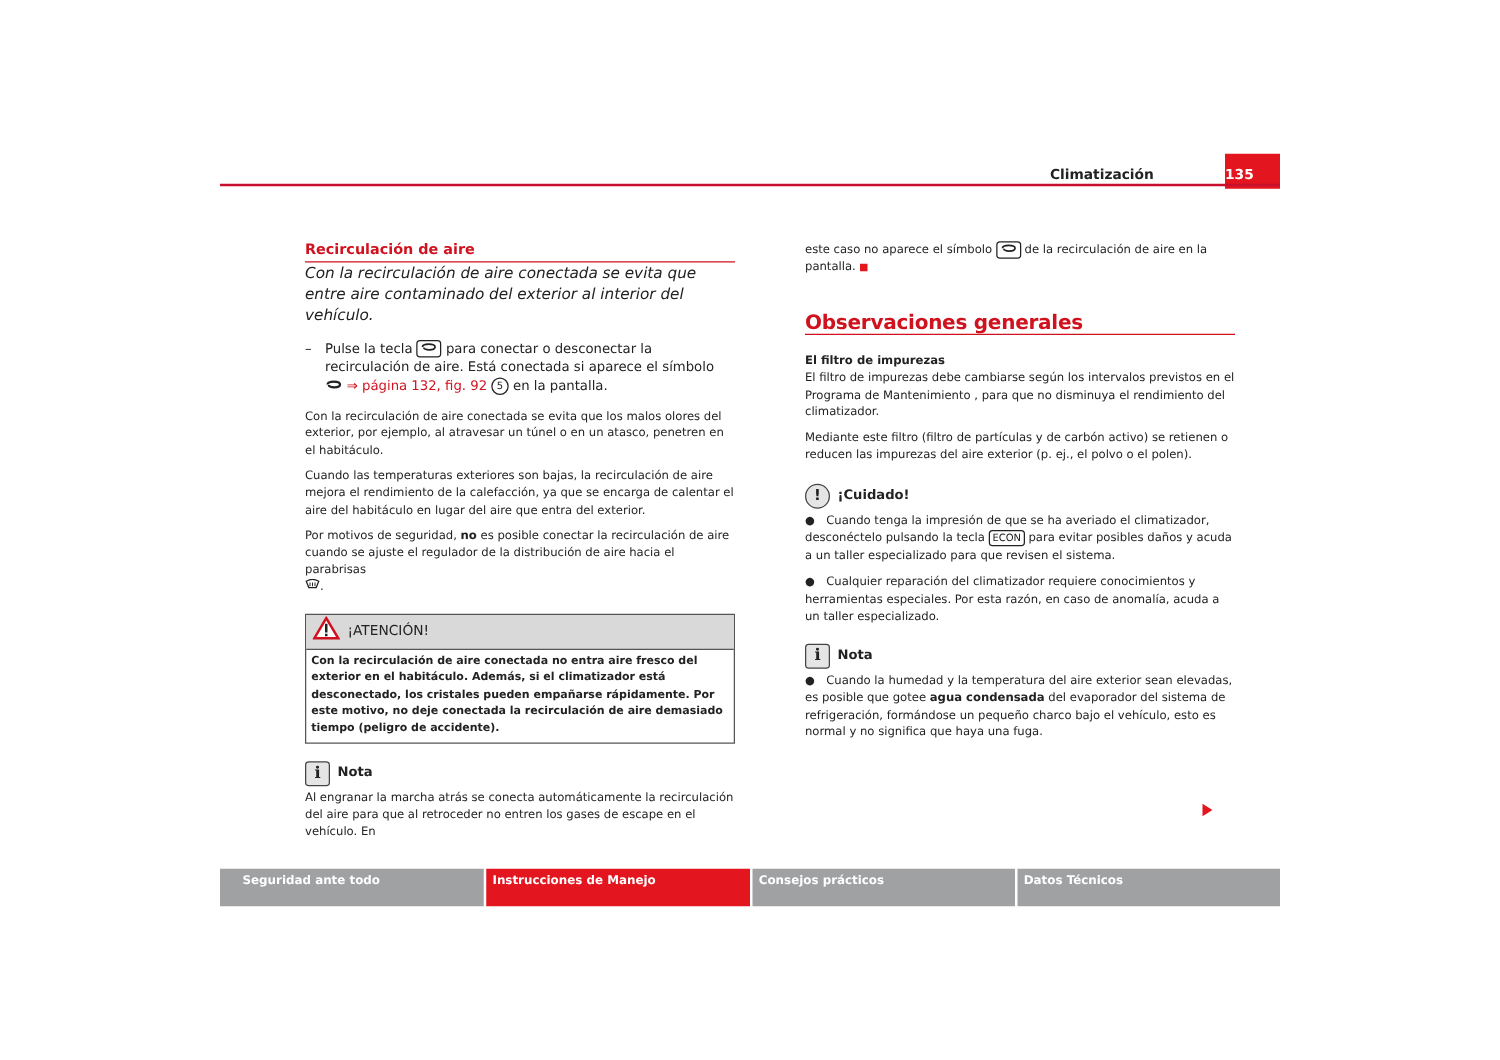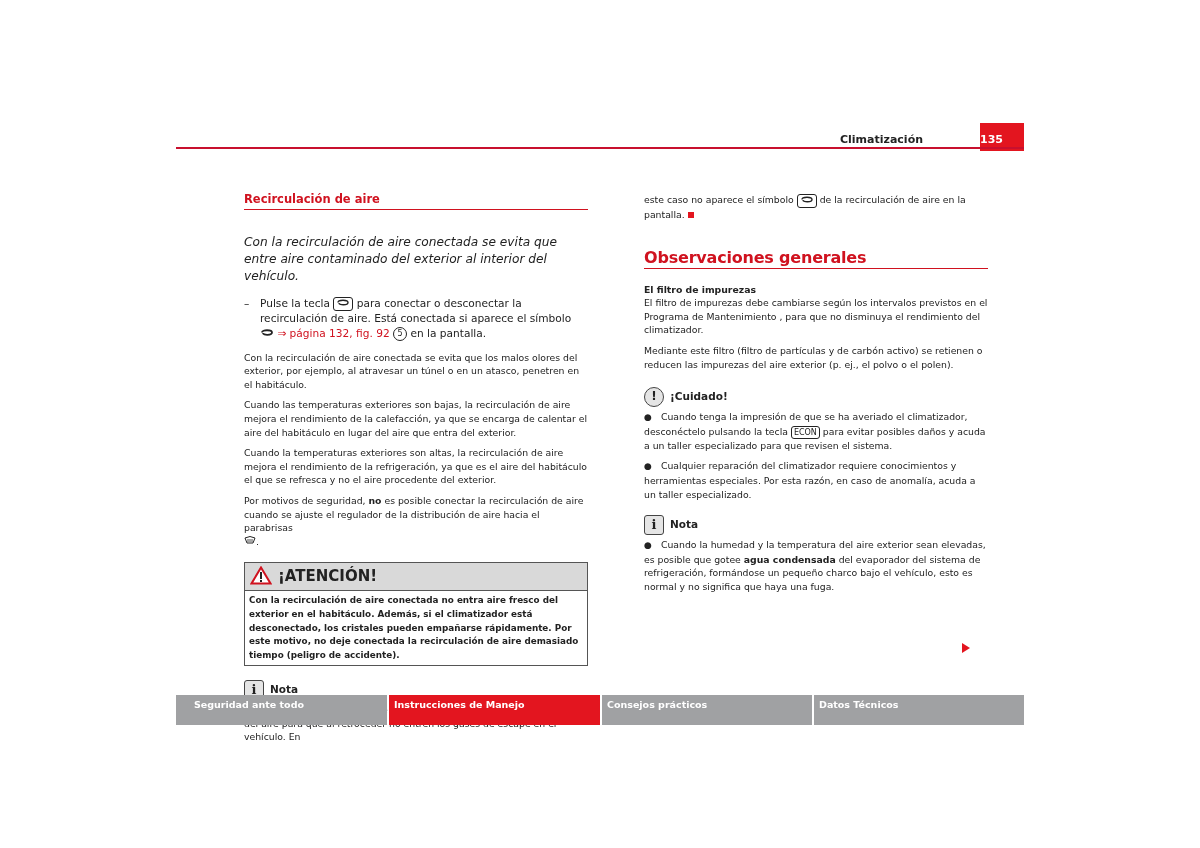--- a/index.html
+++ b/index.html
@@ -19,21 +19,21 @@
   .red-h1 { color:#d0121f; font-weight:bold; font-size:16px; border-bottom:1px solid #d0121f; padding-bottom:3px; letter-spacing:-0.2px; }
   .intro { font-style:italic; font-size:12.2px; line-height:17px; color:#222; }
   .step { font-size:10.6px; line-height:15px; }
   .link { color:#d0121f; }
   .keybox { display:inline-block; border:1px solid #222; border-radius:3px; padding:0 2px; font-size:8px; line-height:11px; vertical-align:middle; }
   .circnum { display:inline-block; width:12px; height:12px; border:1px solid #222; border-radius:50%; font-size:8px; line-height:12px; text-align:center; vertical-align:middle; }
   .endmark { display:inline-block; width:6px; height:6px; background:#e3151f; vertical-align:middle; }
 
   .warnbox { border:1px solid #555; }
   .warnhead { background:#d9d9d9; height:27px; display:flex; align-items:center; padding-left:5px; border-bottom:1px solid #555; }
-  .warnhead span.t { font-weight:bold; font-size:15px; margin-left:6px; }
+  .warnhead span.t { font-weight:normal; font-size:11px; margin-left:6px; }
   .warnbody { font-weight:bold; font-size:8.8px; line-height:13.6px; padding:3px 4px 3px 4px; }
 
   .notehead { display:flex; align-items:center; font-weight:bold; font-size:10.5px; margin-bottom:3px; }
   .info-icon { width:18px; height:18px; border:1.5px solid #444; border-radius:3px; background:#e5e5e5; display:flex; align-items:center; justify-content:center; font-weight:bold; font-size:13px; font-family:"DejaVu Serif", serif; margin-right:6px; }
   .caution-icon { width:18px; height:18px; border:1.5px solid #444; border-radius:50%; background:#e5e5e5; display:flex; align-items:center; justify-content:center; font-weight:bold; font-size:12px; margin-right:6px; }
   .bullet { padding-left:0; }
   .bullet .dot { display:inline-block; width:14px; font-size:9px; }
 
   .subh { font-weight:bold; font-size:9.3px; }
 
@@ -46,21 +46,21 @@
 </style>
 </head>
 <body>
 
 <div class="abs hdr-title">Climatización</div>
 <div class="abs hdr-page">135</div>
 <div class="abs hdr-line"></div>
 
 <div class="abs col" style="left:244px; top:193px; width:344px;">
   <div class="red-h2">Recirculación de aire</div>
-  <div class="intro" style="margin-top:24px;">Con la recirculación de aire conectada se evita que entre aire contaminado del exterior al interior del vehículo.</div>
+  <div class="intro" style="margin-top:0;">Con la recirculación de aire conectada se evita que entre aire contaminado del exterior al interior del vehículo.</div>
 
   <div class="step" style="margin-top:11px; display:flex;">
     <span style="width:16px; flex:none;">–</span>
     <span>
       <span>Pulse la tecla</span>
       <span class="keybox"><svg width="14" height="9" viewBox="0 0 14 9">
             <path d="M2 4.5 C2 1.5 12 1.5 12 4.5 C12 7.5 3 7.5 3 5" fill="none" stroke="#222" stroke-width="1.4"></path>
           </svg></span>
       <span>para conectar o desconectar la recirculación de aire. Está conectada si aparece el símbolo</span>
       <span><svg width="14" height="9" viewBox="0 0 14 9">
@@ -68,21 +68,20 @@
           </svg></span>
       <span class="link">⇒ página 132, fig. 92</span>
       <span class="circnum">5</span>
       <span>en la pantalla.</span>
     </span>
   </div>
 
   <div style="margin-top:10px;">
     <p>Con la recirculación de aire conectada se evita que los malos olores del exterior, por ejemplo, al atravesar un túnel o en un atasco, penetren en el habitáculo.</p>
     <p>Cuando las temperaturas exteriores son bajas, la recirculación de aire mejora el rendimiento de la calefacción, ya que se encarga de calentar el aire del habitáculo en lugar del aire que entra del exterior.</p>
-    <p>Cuando la temperaturas exteriores son altas, la recirculación de aire mejora el rendimiento de la refrigeración, ya que es el aire del habitáculo el que se refresca y no el aire procedente del exterior.</p>
     <p>
       <span>Por motivos de seguridad,</span>
       <b>no</b>
       <span>es posible conectar la recirculación de aire cuando se ajuste el regulador de la distribución de aire hacia el parabrisas</span><br>
       <span><svg width="12" height="9" viewBox="0 0 12 9">
             <path d="M1 2 Q6 -1 11 2 L9 7 L3 7 Z" fill="none" stroke="#222" stroke-width="1"></path>
             <path d="M4 3 L4 6 M6 3 L6 6 M8 3 L8 6" stroke="#222" stroke-width="0.8"></path>
           </svg></span><span>.</span>
     </p>
   </div>

